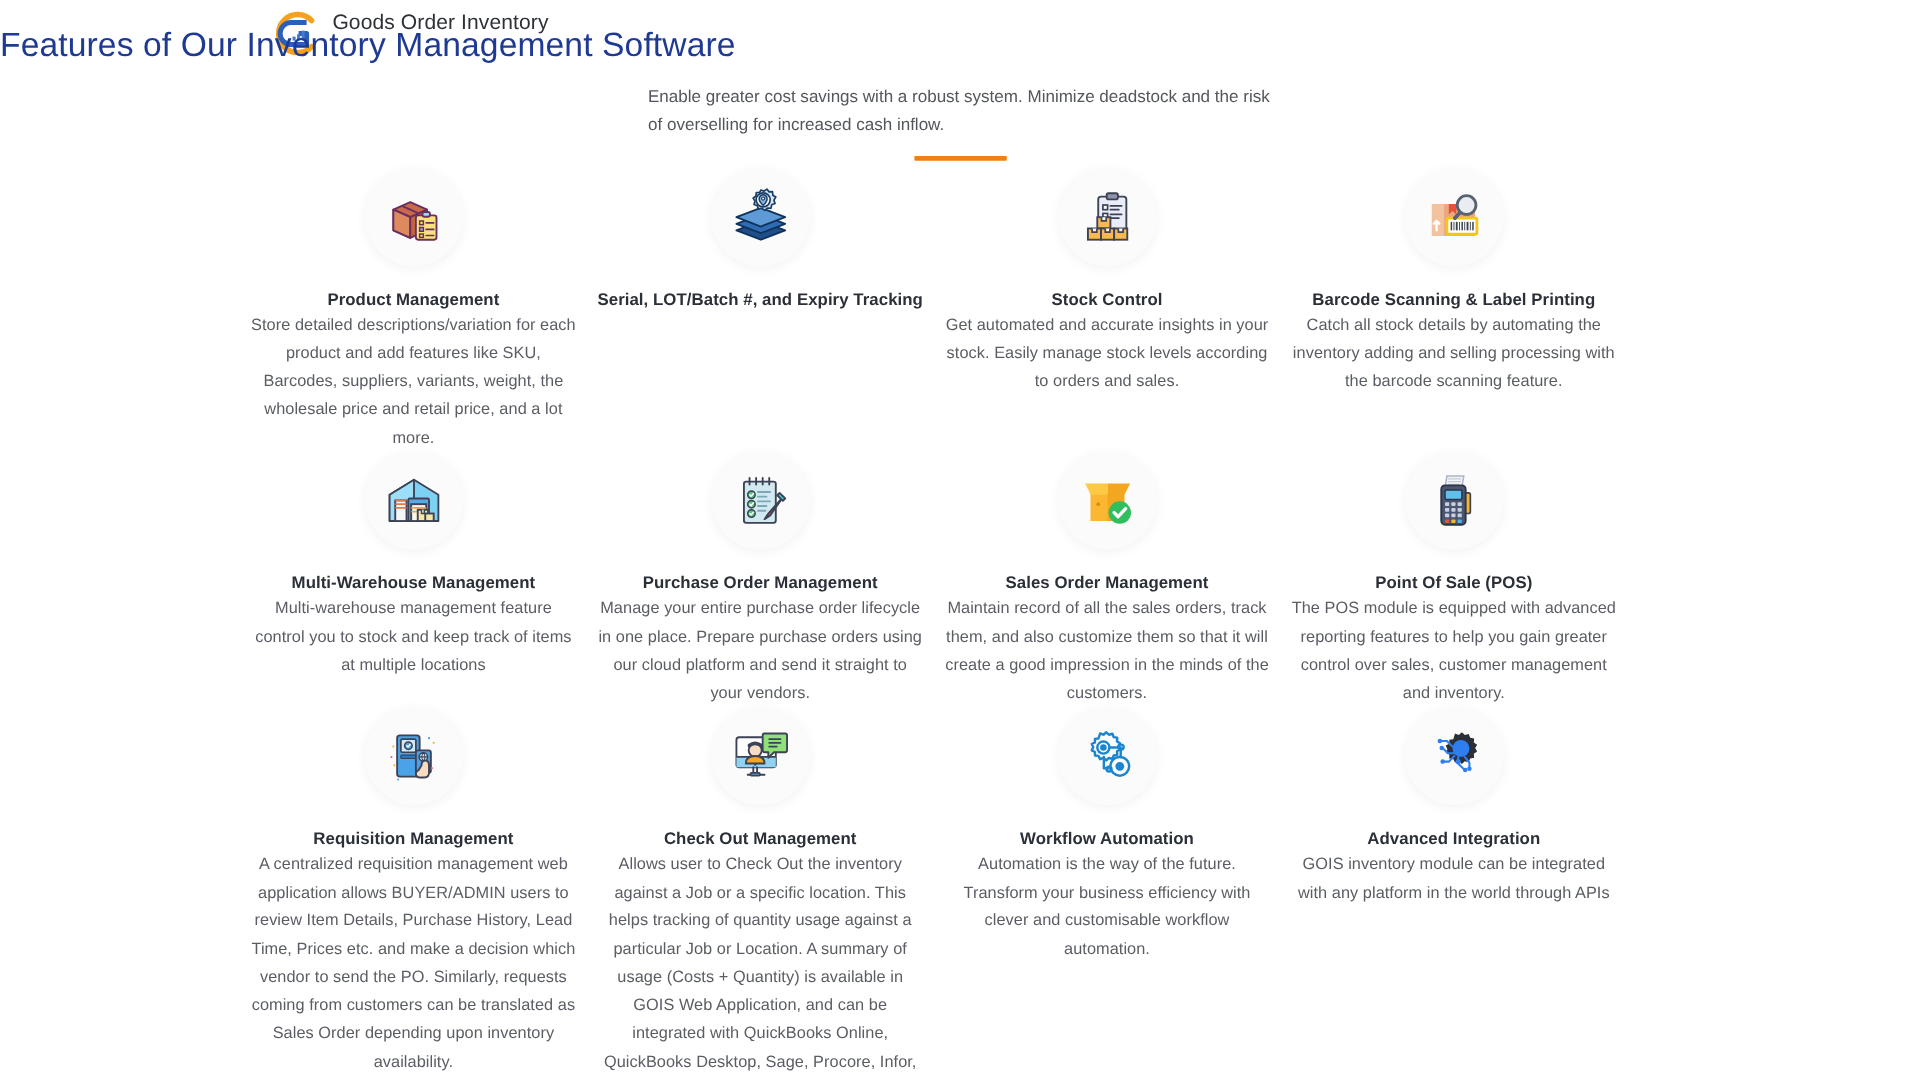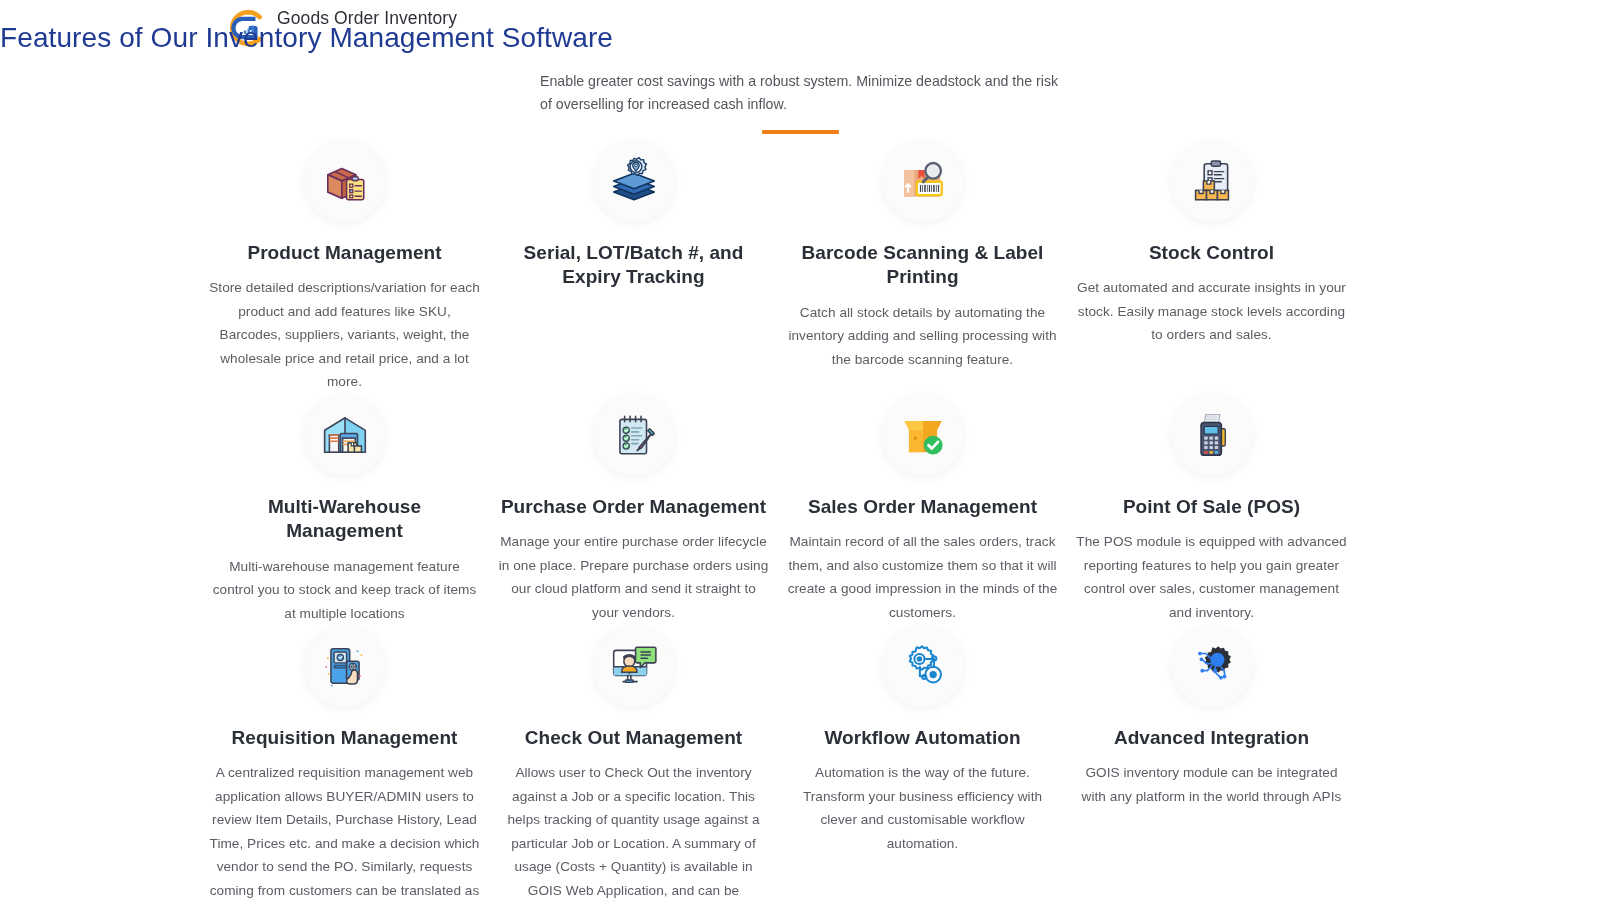--- a/index.html
+++ b/index.html
@@ -87,28 +87,27 @@
     box-shadow: 0 2px 10px rgba(0,0,0,0.055);
     display: flex;
     align-items: center;
     justify-content: center;
     flex: 0 0 auto;
   }
   .icon-circle svg { width: 50px; height: 50px; display: block; }
 
   .feature-title {
     margin-top: 19px;
-    font-size: 19px;
+    font-size: 14px;
     font-weight: 700;
     color: #2b3038;
     line-height: 1.28;
     letter-spacing: 0.05px;
   }
   .feature-desc {
-    margin-top: 11px;
     font-size: 13.6px;
     line-height: 1.73;
     color: #5a5d63;
     letter-spacing: 0.05px;
   }
 </style>
 </head>
 <body>
 
 <div class="brand">
@@ -161,20 +160,42 @@
         <path d="M6 32 L32 22 L58 32 L32 42 Z" fill="#5e9ad6" stroke="#10335e" stroke-width="2" stroke-linejoin="round"></path>
         <g transform="translate(32,18)">
           <path d="M0,-15 L3.5,-13.8 L6.5,-16 L8.8,-13 L12.5,-13.2 L12.8,-9.4 L16,-7.5 L14,-4.2 L15.2,-0.6 L11.6,0.8 L10.8,4.5 L7,4.2 L4.2,6.8 L1.2,4.5 L-2.5,5.2 L-3.8,1.7 L-7.2,0.4 L-6.2,-3.2 L-8.2,-6.4 L-5.2,-8.6 L-4.8,-12.3 L-1.2,-12.6 Z" fill="#d8e6f2" stroke="#1a3d66" stroke-width="1.8" stroke-linejoin="round"></path>
           <circle cx="2.5" cy="-4.5" r="7.5" fill="#f3f7fb" stroke="#1a3d66" stroke-width="1.8"></circle>
           <path d="M2.5 -10 a4.2 4.2 0 0 1 4.2 4.2 c0 3.2 -4.2 7 -4.2 7 s-4.2 -3.8 -4.2 -7 a4.2 4.2 0 0 1 4.2 -4.2 z" fill="#8eb6d8" stroke="#1a3d66" stroke-width="1.6"></path>
           <circle cx="2.5" cy="-5.9" r="1.7" fill="#f3f7fb" stroke="#1a3d66" stroke-width="1.2"></circle>
         </g>
       </svg>
     </div>
     <div class="feature-title">Serial, LOT/Batch #, and Expiry Tracking</div>
+  </div>
+
+  <div class="feature row-1">
+    <div class="icon-circle">
+      <svg viewBox="0 0 64 64">
+        <rect x="22" y="10" width="30" height="40" rx="3" fill="#e8edf8" stroke="#3d4254" stroke-width="2"></rect>
+        <rect x="31" y="6.5" width="12" height="6.5" rx="2" fill="#8d94ab" stroke="#3d4254" stroke-width="2"></rect>
+        <rect x="27" y="19" width="5" height="5" fill="#fff" stroke="#3d4254" stroke-width="1.8"></rect>
+        <rect x="27" y="28" width="5" height="5" fill="#fff" stroke="#3d4254" stroke-width="1.8"></rect>
+        <path d="M35 20 L47 20 M35 24 L44 24 M35 29 L47 29 M35 33 L44 33" stroke="#3d4254" stroke-width="1.8" stroke-linecap="round"></path>
+        <rect x="21" y="32" width="14" height="12" fill="#f9b94e" stroke="#3d4254" stroke-width="2"></rect>
+        <path d="M25.5 32 v4 h5 v-4" fill="#fff7e3" stroke="#3d4254" stroke-width="1.8"></path>
+        <rect x="11" y="44" width="14" height="12" fill="#f9b94e" stroke="#3d4254" stroke-width="2"></rect>
+        <path d="M15.5 44 v4 h5 v-4" fill="#fff7e3" stroke="#3d4254" stroke-width="1.8"></path>
+        <rect x="25" y="44" width="14" height="12" fill="#f9b94e" stroke="#3d4254" stroke-width="2"></rect>
+        <path d="M29.5 44 v4 h5 v-4" fill="#fff7e3" stroke="#3d4254" stroke-width="1.8"></path>
+        <rect x="39" y="44" width="14" height="12" fill="#f9b94e" stroke="#3d4254" stroke-width="2"></rect>
+        <path d="M43.5 44 v4 h5 v-4" fill="#fff7e3" stroke="#3d4254" stroke-width="1.8"></path>
+      </svg>
+    </div>
+    <div class="feature-title">Stock Control</div>
+    <div class="feature-desc">Get automated and accurate insights in your stock. Easily manage stock levels according to orders and sales.</div>
   </div>
 
   <div class="feature row-1">
     <div class="icon-circle">
       <svg viewBox="0 0 64 64">
         <rect x="8" y="18" width="46" height="34" fill="#eaa87c"></rect>
         <rect x="8" y="18" width="13" height="34" fill="#f2c39e"></rect>
         <path d="M26 18 h8 v11 l-4 -3.5 l-4 3.5 z" fill="#e8503a"></path>
         <path d="M13 46 v-10 M13 36 l-3 3 M13 36 l3 3" stroke="#ffffff" stroke-width="2.6" stroke-linecap="round"></path>
         <rect x="24" y="33" width="32" height="17" rx="1.5" fill="#ffffff" stroke="#f5c518" stroke-width="3"></rect>
@@ -190,42 +211,20 @@
           <rect x="51" y="37" width="1.6" height="9"></rect>
         </g>
         <circle cx="45" cy="19" r="10" fill="#e9edf2" stroke="#5a6170" stroke-width="3"></circle>
         <path d="M38 27 L32.5 33" stroke="#5a6170" stroke-width="4" stroke-linecap="round"></path>
       </svg>
     </div>
     <div class="feature-title">Barcode Scanning &amp; Label Printing</div>
     <div class="feature-desc">Catch all stock details by automating the inventory adding and selling processing with the barcode scanning feature.</div>
   </div>
 
-  <div class="feature row-1">
-    <div class="icon-circle">
-      <svg viewBox="0 0 64 64">
-        <rect x="22" y="10" width="30" height="40" rx="3" fill="#e8edf8" stroke="#3d4254" stroke-width="2"></rect>
-        <rect x="31" y="6.5" width="12" height="6.5" rx="2" fill="#8d94ab" stroke="#3d4254" stroke-width="2"></rect>
-        <rect x="27" y="19" width="5" height="5" fill="#fff" stroke="#3d4254" stroke-width="1.8"></rect>
-        <rect x="27" y="28" width="5" height="5" fill="#fff" stroke="#3d4254" stroke-width="1.8"></rect>
-        <path d="M35 20 L47 20 M35 24 L44 24 M35 29 L47 29 M35 33 L44 33" stroke="#3d4254" stroke-width="1.8" stroke-linecap="round"></path>
-        <rect x="21" y="32" width="14" height="12" fill="#f9b94e" stroke="#3d4254" stroke-width="2"></rect>
-        <path d="M25.5 32 v4 h5 v-4" fill="#fff7e3" stroke="#3d4254" stroke-width="1.8"></path>
-        <rect x="11" y="44" width="14" height="12" fill="#f9b94e" stroke="#3d4254" stroke-width="2"></rect>
-        <path d="M15.5 44 v4 h5 v-4" fill="#fff7e3" stroke="#3d4254" stroke-width="1.8"></path>
-        <rect x="25" y="44" width="14" height="12" fill="#f9b94e" stroke="#3d4254" stroke-width="2"></rect>
-        <path d="M29.5 44 v4 h5 v-4" fill="#fff7e3" stroke="#3d4254" stroke-width="1.8"></path>
-        <rect x="39" y="44" width="14" height="12" fill="#f9b94e" stroke="#3d4254" stroke-width="2"></rect>
-        <path d="M43.5 44 v4 h5 v-4" fill="#fff7e3" stroke="#3d4254" stroke-width="1.8"></path>
-      </svg>
-    </div>
-    <div class="feature-title">Stock Control</div>
-    <div class="feature-desc">Get automated and accurate insights in your stock. Easily manage stock levels according to orders and sales.</div>
-  </div>
-
   <div class="feature row-2">
     <div class="icon-circle">
       <svg viewBox="0 0 64 64">
         <path d="M6 26 L32 10 L58 26 L58 54 L6 54 Z" fill="#7dd2f4" stroke="#3d4254" stroke-width="2" stroke-linejoin="round"></path>
         <path d="M6 26 L32 10 L32 54 L6 54 Z" fill="#9bdff8" stroke="#3d4254" stroke-width="2" stroke-linejoin="round"></path>
         <rect x="12" y="32" width="12" height="22" fill="#f5f6f8" stroke="#3d4254" stroke-width="2"></rect>
         <path d="M12 32 h12 M12 36 h12 M12 40 h12" stroke="#e07a4a" stroke-width="2"></path>
         <rect x="26" y="30" width="22" height="24" rx="1.5" fill="#5aa9e6" stroke="#3d4254" stroke-width="2"></rect>
         <rect x="29" y="36" width="16" height="18" fill="#fbf5e5" stroke="#3d4254" stroke-width="2"></rect>
         <path d="M29 40 h16 M29 44 h16" stroke="#e9a35e" stroke-width="2"></path>

